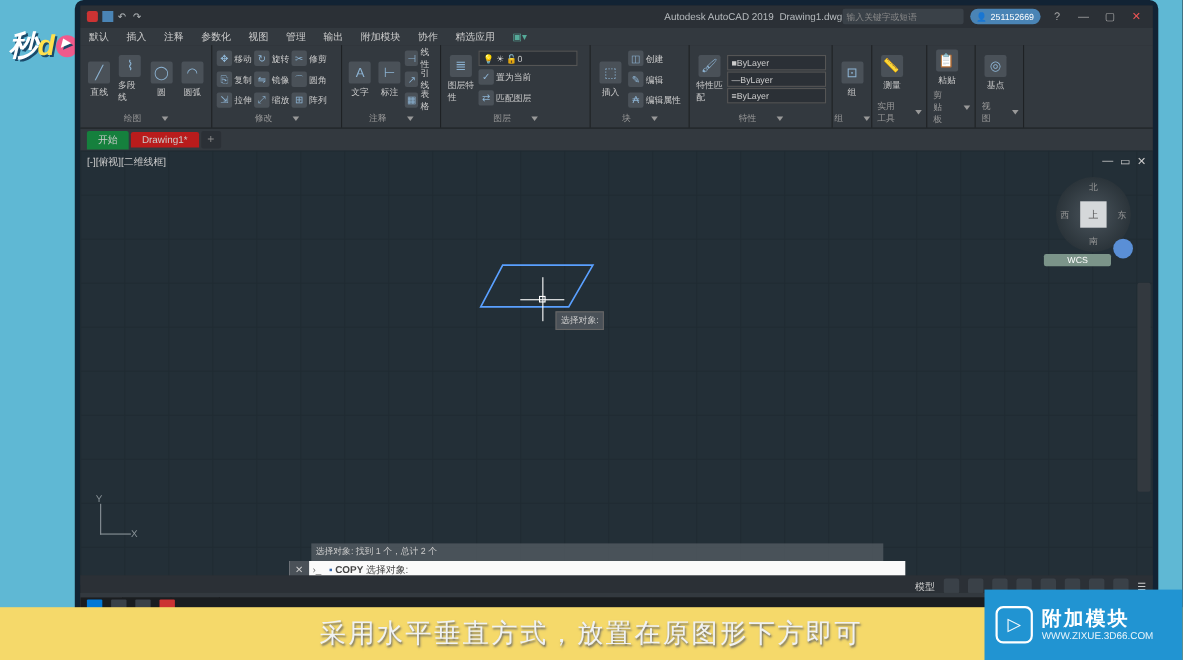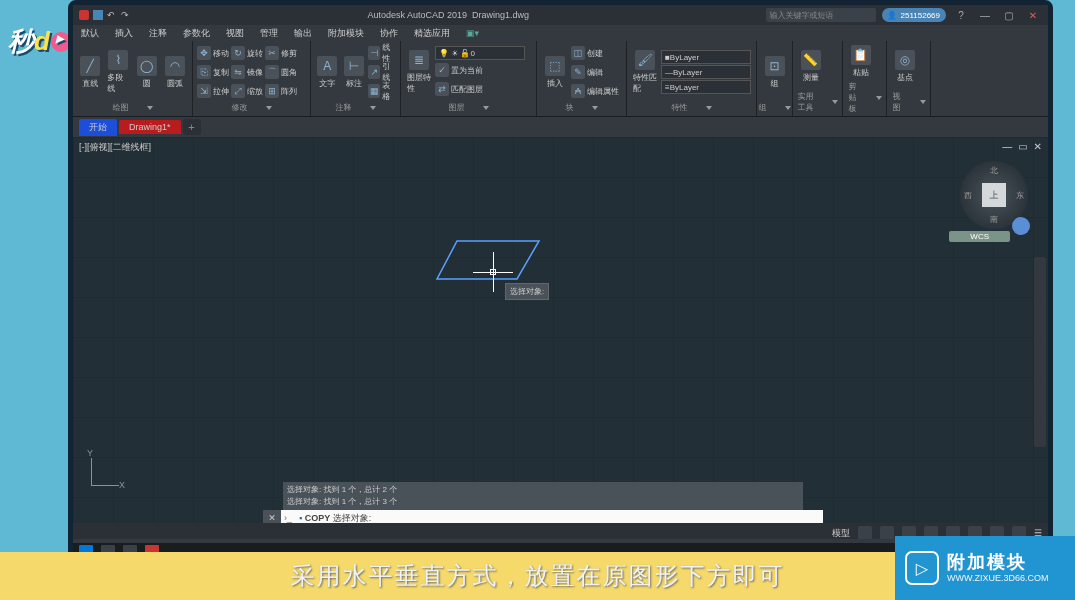--- a/index.html
+++ b/index.html
@@ -1,20 +1,20 @@
 <!DOCTYPE html>
 <html><head>
 <meta charset="utf-8">
 <style>
 *{margin:0;padding:0;box-sizing:border-box;font-family:"Microsoft YaHei",sans-serif}
 body{width:1075px;height:600px;background:#5fb8d4;overflow:hidden;position:relative}
 .frame{position:absolute;left:68px;top:0;width:985px;height:564px;background:#1e2329;border:5px solid #122334;border-radius:8px}
 .titlebar{height:20px;background:#2b3036;display:flex;align-items:center;color:#b8bcbf;font-size:9px;padding:0 6px}
 .titlebar .t-left{display:flex;gap:4px;align-items:center}
-.titlebar .t-center{flex:1;text-align:center}
+.titlebar .t-center{flex:1;text-align:right}
 .titlebar .t-right{display:flex;gap:6px;align-items:center}
 .t-icon{width:10px;height:10px;display:inline-block}
 .search-box{background:#3a4148;width:110px;height:14px;border-radius:2px;font-size:8px;color:#888;padding:0 4px;display:flex;align-items:center}
 .user-pill{background:#4a84b5;border-radius:7px;padding:0 6px;height:14px;font-size:8px;display:flex;align-items:center;color:#fff}
 .winbtn{width:18px;height:16px;display:inline-flex;align-items:center;justify-content:center;color:#aaa;font-size:10px}
 .menubar{height:16px;background:#33393f;display:flex;align-items:center;font-size:9px;color:#ccc}
 .menubar span{padding:0 8px}
 .ribbon{height:76px;background:#33393f;display:flex;border-bottom:1px solid #1a1d20}
 .panel{border-right:1px solid #1e2124;display:flex;flex-direction:column;padding:2px 4px;position:relative}
 .panel-body{flex:1;display:flex;align-items:center;gap:2px}
@@ -22,21 +22,21 @@
 .rbtn{display:flex;flex-direction:column;align-items:center;justify-content:center;color:#ccc;font-size:8px;gap:2px;padding:2px}
 .rbtn-lg{width:28px}
 .ricon{width:20px;height:20px;background:#4a5158;border-radius:2px;display:flex;align-items:center;justify-content:center;color:#8db4d4;font-size:12px}
 .ricon-sm{width:14px;height:14px;font-size:9px}
 .vstack{display:flex;flex-direction:column;gap:1px;font-size:8px;color:#ccc}
 .vstack-row{display:flex;align-items:center;gap:2px;height:18px}
 .layer-combo{width:90px;height:14px;background:#2b3036;border:1px solid #555;font-size:8px;color:#ccc;padding:0 3px;display:flex;align-items:center}
 .tabstrip{height:20px;background:#33393f;display:flex;align-items:center;gap:2px;padding:0 6px}
 .doc-tab{background:#4a5158;color:#ccc;font-size:9px;padding:2px 10px;border-radius:2px 2px 0 0}
 .doc-tab.active{background:#b91c1c}
-.doc-tab.first{background:#1d4ed8}
+.doc-tab.first{background:#15803d}
 .addtab{width:18px;height:16px;background:#2b3036;border-radius:2px;color:#888;font-size:11px;display:flex;align-items:center;justify-content:center}
 .canvas{position:relative;height:395px;background:#232f37;background-image:linear-gradient(#1f2a31 1px,transparent 1px),linear-gradient(90deg,#1f2a31 1px,transparent 1px);background-size:40px 40px}
 .viewport-label{position:absolute;top:4px;left:6px;font-size:9px;color:#ccc}
 .canvas-controls{position:absolute;top:4px;right:6px;display:flex;gap:6px;color:#ccc;font-size:10px}
 .viewcube{position:absolute;top:24px;right:20px;width:68px;height:68px;border-radius:50%;background:radial-gradient(circle,#4a545c 0%,#2b343a 70%);display:flex;align-items:center;justify-content:center;color:#999;font-size:8px}
 .viewcube-center{width:24px;height:24px;background:#d5d8da;color:#555;display:flex;align-items:center;justify-content:center;font-size:9px}
 .viewcube-n{position:absolute;top:4px}
 .viewcube-s{position:absolute;bottom:4px}
 .viewcube-e{position:absolute;right:4px}
 .viewcube-w{position:absolute;left:4px}
@@ -386,21 +386,20 @@
 
     <div class="ucs">
       <div class="y"></div>
         <div class="x"></div>
       <div class="yl">Y</div>
         <div class="xl">X</div>
     </div>
 
     <div class="cmd-history">
       <div>选择对象: 找到 1 个，总计 2 个</div>
-      <div>选择对象: 找到 1 个，总计 3 个</div>
     </div>
     <div class="cmdline">
       <div class="handle">✕</div>
       <div class="chev">›_</div>
       <div class="txt"><span style="color:#36a">▪ </span><b>COPY</b>&nbsp;<span>选择对象:</span></div>
     </div>
   </div>
 
   <div class="status">
     <span>模型</span>

